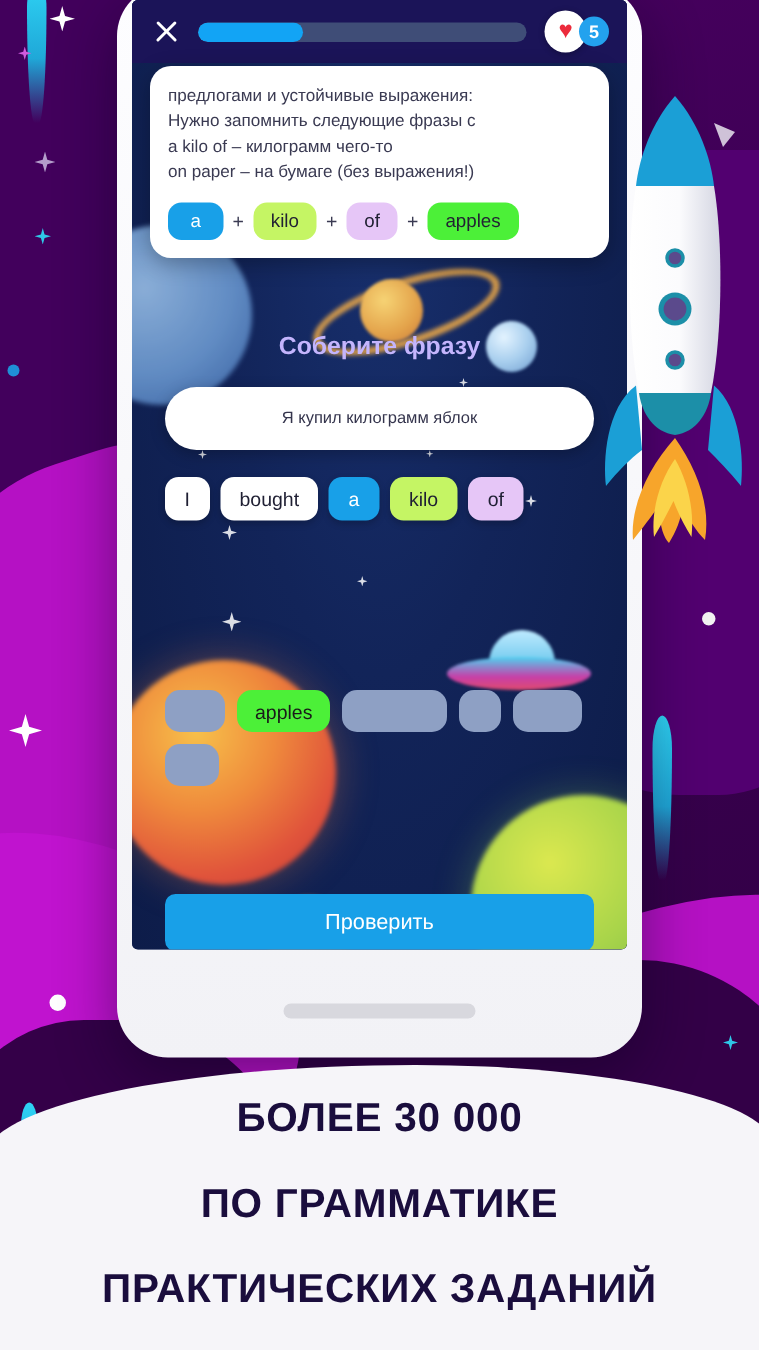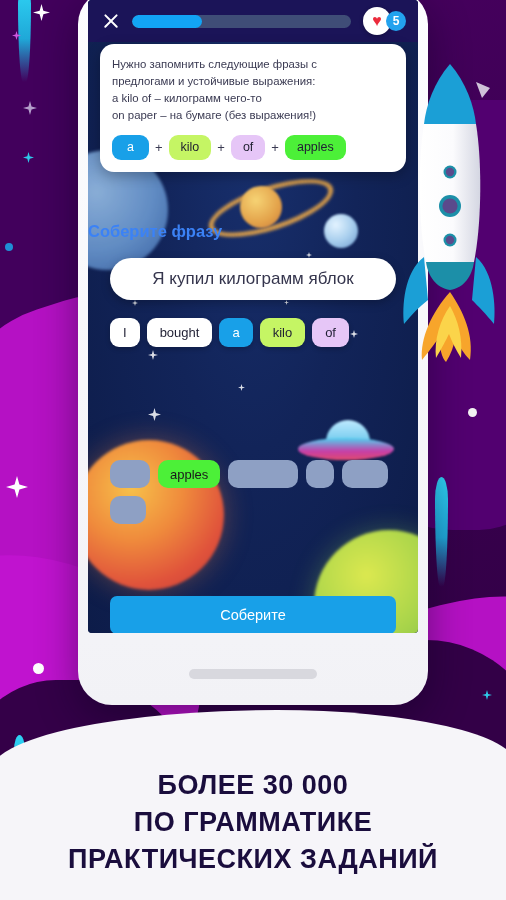--- a/index.html
+++ b/index.html
@@ -364,42 +364,42 @@
   .chip-a       { background: #18a0e8; color: #ffffff; padding: 6px 15px; }
   .chip-kilo    { background: #c5f564; }
   .chip-of      { background: #e6c6f7; }
   .chip-apples  { background: #4cf038; }
 
   
   .task-title {
     position: absolute;
     left: 0; right: 0;
     top: 222px;
-    text-align: left;
-    color: #3b82f6;
+    text-align: center;
+    color: #c4b5fd;
     font-size: 16.5px;
     font-weight: bold;
     z-index: 4;
   }
   .prompt-pill {
     position: absolute;
     left: 22px;
     top: 258px;
     width: 286px;
     height: 42px;
     border-radius: 21px;
     background: #ffffff;
     display: flex;
     align-items: center;
     justify-content: center;
     box-shadow: 0 3px 10px rgba(0,0,0,.25);
     z-index: 4;
   }
   .prompt-text {
-    font-size: 17px;
+    font-size: 11px;
     color: #35354d;
   }
 
   .answer-row {
     position: absolute;
     left: 22px;
     top: 318px;
     width: 300px;
     display: flex;
     align-items: center;
@@ -480,21 +480,21 @@
     left: 0; right: 0;
     bottom: 22px;
     text-align: center;
     color: #1a0d3d;
     font-weight: bold;
     font-size: 27px;
     line-height: 37px;
     letter-spacing: 0.5px;
     z-index: 9;
   }
-  .headline div { white-space: nowrap; }
+  .headline div { white-space: nowrap; margin-top: 20px; }
 
   
   .rocket {
     position: absolute;
     right: 10px;
     top: 62px;
     width: 106px;
     height: 300px;
     z-index: 7;
   }
@@ -594,22 +594,22 @@
       <div class="hearts">
         <div class="heart-badge">
           <span class="heart-glyph">♥</span>
         </div>
         <div class="heart-count">5</div>
       </div>
     </div>
 
     <div class="info-card">
       <div id="info-lines">
+          <div class="info-line">предлогами и устойчивые выражения:</div>
           <div class="info-line">Нужно запомнить следующие фразы с</div>
-          <div class="info-line">предлогами и устойчивые выражения:</div>
           <div class="info-line">a kilo of – килограмм чего-то</div>
           <div class="info-line">on paper – на бумаге (без выражения!)</div>
         </div>
       <div class="formula" id="formula-row">
           <span class="chip chip-a">a</span>
           <span class="plus">+</span>
           <span class="chip chip-kilo">kilo</span>
           <span class="plus">+</span>
           <span class="chip chip-of">of</span>
           <span class="plus">+</span>
@@ -633,21 +633,21 @@
 
     <div class="bank" id="word-bank">
         <span class="bank-chip" style="width: 40px;"></span>
         <span class="bank-chip active">apples</span>
         <span class="bank-chip" style="width: 70px;"></span>
         <span class="bank-chip" style="width: 28px;"></span>
         <span class="bank-chip" style="width: 46px;"></span>
         <span class="bank-chip" style="width: 36px;"></span>
       </div>
 
-    <button class="check-btn">Соберите</button>
+    <button class="check-btn">Проверить</button>
   </div>
 
   <div class="home-bar"></div>
 </div>
 
 <div class="bottom-panel"></div>
 <div class="headline" id="headline">
     <div>БОЛЕЕ 30 000</div>
     <div>ПО ГРАММАТИКЕ</div>
     <div>ПРАКТИЧЕСКИХ ЗАДАНИЙ</div>

